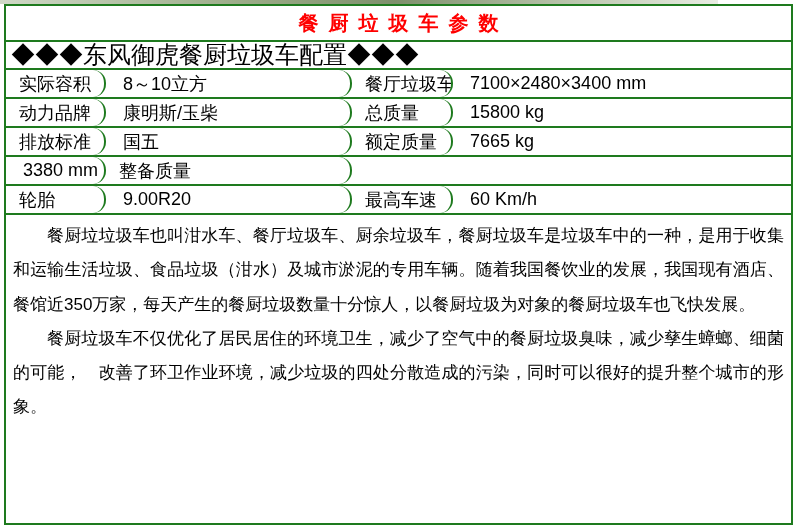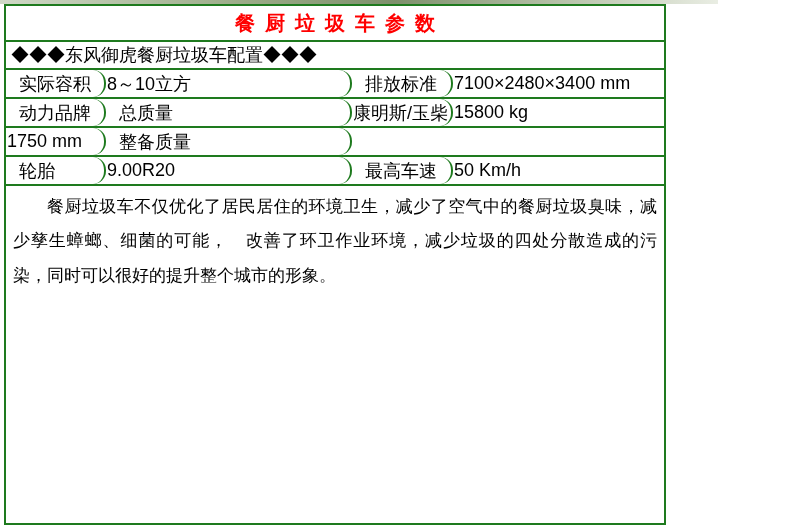--- a/index.html
+++ b/index.html
@@ -16,52 +16,52 @@
     background:var(--background);
     font-family:"Liberation Sans", sans-serif;
     color:var(--text-black);
     overflow:hidden;
   }
   .top-strip{
     position:absolute;left:0;top:0;width:718px;height:4px;
     background:linear-gradient(90deg,#cfd8c6 0%,#9aaa86 35%,#7e906c 55%,#b7c2a9 78%,#e9ede3 100%);
   }
   .frame{
-    position:absolute;left:4px;top:4px;width:662px;height:521px;
+    position:absolute;left:4px;top:4px;width:789px;height:521px;
     border:2px solid var(--border-green);
     background:var(--background);
   }
   .title-row{
     height:34px;display:flex;align-items:center;justify-content:center;
   }
   .title-row .title{
     color:var(--title-red);font-weight:bold;font-size:20px;
     letter-spacing:10px;text-indent:10px;
   }
   .config-row{
     height:28px;border-top:2px solid var(--border-green);
     display:flex;align-items:center;
-    padding-left:5px;font-size:18px;
+    padding-left:5px;font-size:24px;
   }
   .spec-table{
     border-top:2px solid var(--border-green);
   }
   .spec-row{
     display:grid;
     grid-template-columns:100px 246px 101px 1fr;
     height:29px;
     border-bottom:2px solid var(--border-green);
   }
   .cell{
     display:flex;align-items:center;
     font-size:18px;overflow:hidden;white-space:nowrap;
   }
   .cell.c1,.cell.c2,.cell.c3{border-right:2px solid var(--border-green);border-radius:13px;}
   .cell.label{padding-left:13px;}
-  .cell.value{padding-left:1px;}
+  .cell.value{padding-left:17px;}
   .body-text{
     padding:4px 7px 0 7px;
     font-size:17px;
     line-height:34.3px;
     text-align:justify;
   }
   .body-text p{margin:0;text-indent:2em;}
 </style>
 </head>
 <body>
@@ -76,43 +76,50 @@
 
   <div class="config-row">
     <span>◆◆◆东风御虎餐厨垃圾车配置◆◆◆</span>
   </div>
 
   <div class="spec-table">
 
     <div class="spec-row">
       <div class="cell c1 label">实际容积</div>
       <div class="cell c2 value">8～10立方</div>
-      <div class="cell c3 label">排放标准</div>
+      <div class="cell c3 label">餐厅垃圾车</div>
       <div class="cell c4 value">7100×2480×3400 mm</div>
     </div>
 
     <div class="spec-row">
       <div class="cell c1 label">动力品牌</div>
+      <div class="cell c2 value">康明斯/玉柴</div>
       <div class="cell c3 label">总质量</div>
-      <div class="cell c2 value">康明斯/玉柴</div>
       <div class="cell c4 value">15800 kg</div>
     </div>
 
+    <div class="spec-row">
+      <div class="cell c1 label">排放标准</div>
+      <div class="cell c2 value">国五</div>
+      <div class="cell c3 label">额定质量</div>
+      <div class="cell c4 value">7665 kg</div>
+    </div>
 
     <div class="spec-row">
-      <div class="cell c2 value">1750 mm</div>
+      <div class="cell c2 value">3380 mm</div>
       <div class="cell c3 label">整备质量</div>
     </div>
 
     <div class="spec-row">
       <div class="cell c1 label">轮胎</div>
       <div class="cell c2 value">9.00R20</div>
       <div class="cell c3 label">最高车速</div>
-      <div class="cell c4 value">50 Km/h</div>
+      <div class="cell c4 value">60 Km/h</div>
     </div>
 
   </div>
 
   <div class="body-text">
+    <p>餐厨垃垃圾车也叫泔水车、餐厅垃圾车、厨余垃圾车，餐厨垃圾车是垃圾车中的一种，是用于收集和运输生活垃圾、食品垃圾（泔水）及城市淤泥的专用车辆。随着我国餐饮业的发展，我国现有酒店、餐馆近350万家，每天产生的餐厨垃圾数量十分惊人，以餐厨垃圾为对象的餐厨垃圾车也飞快发展。</p>
     <p>餐厨垃圾车不仅优化了居民居住的环境卫生，减少了空气中的餐厨垃圾臭味，减少孳生蟑螂、细菌的可能，　改善了环卫作业环境，减少垃圾的四处分散造成的污染，同时可以很好的提升整个城市的形象。</p>
   </div>
 
 </div>
 
 </body></html>

